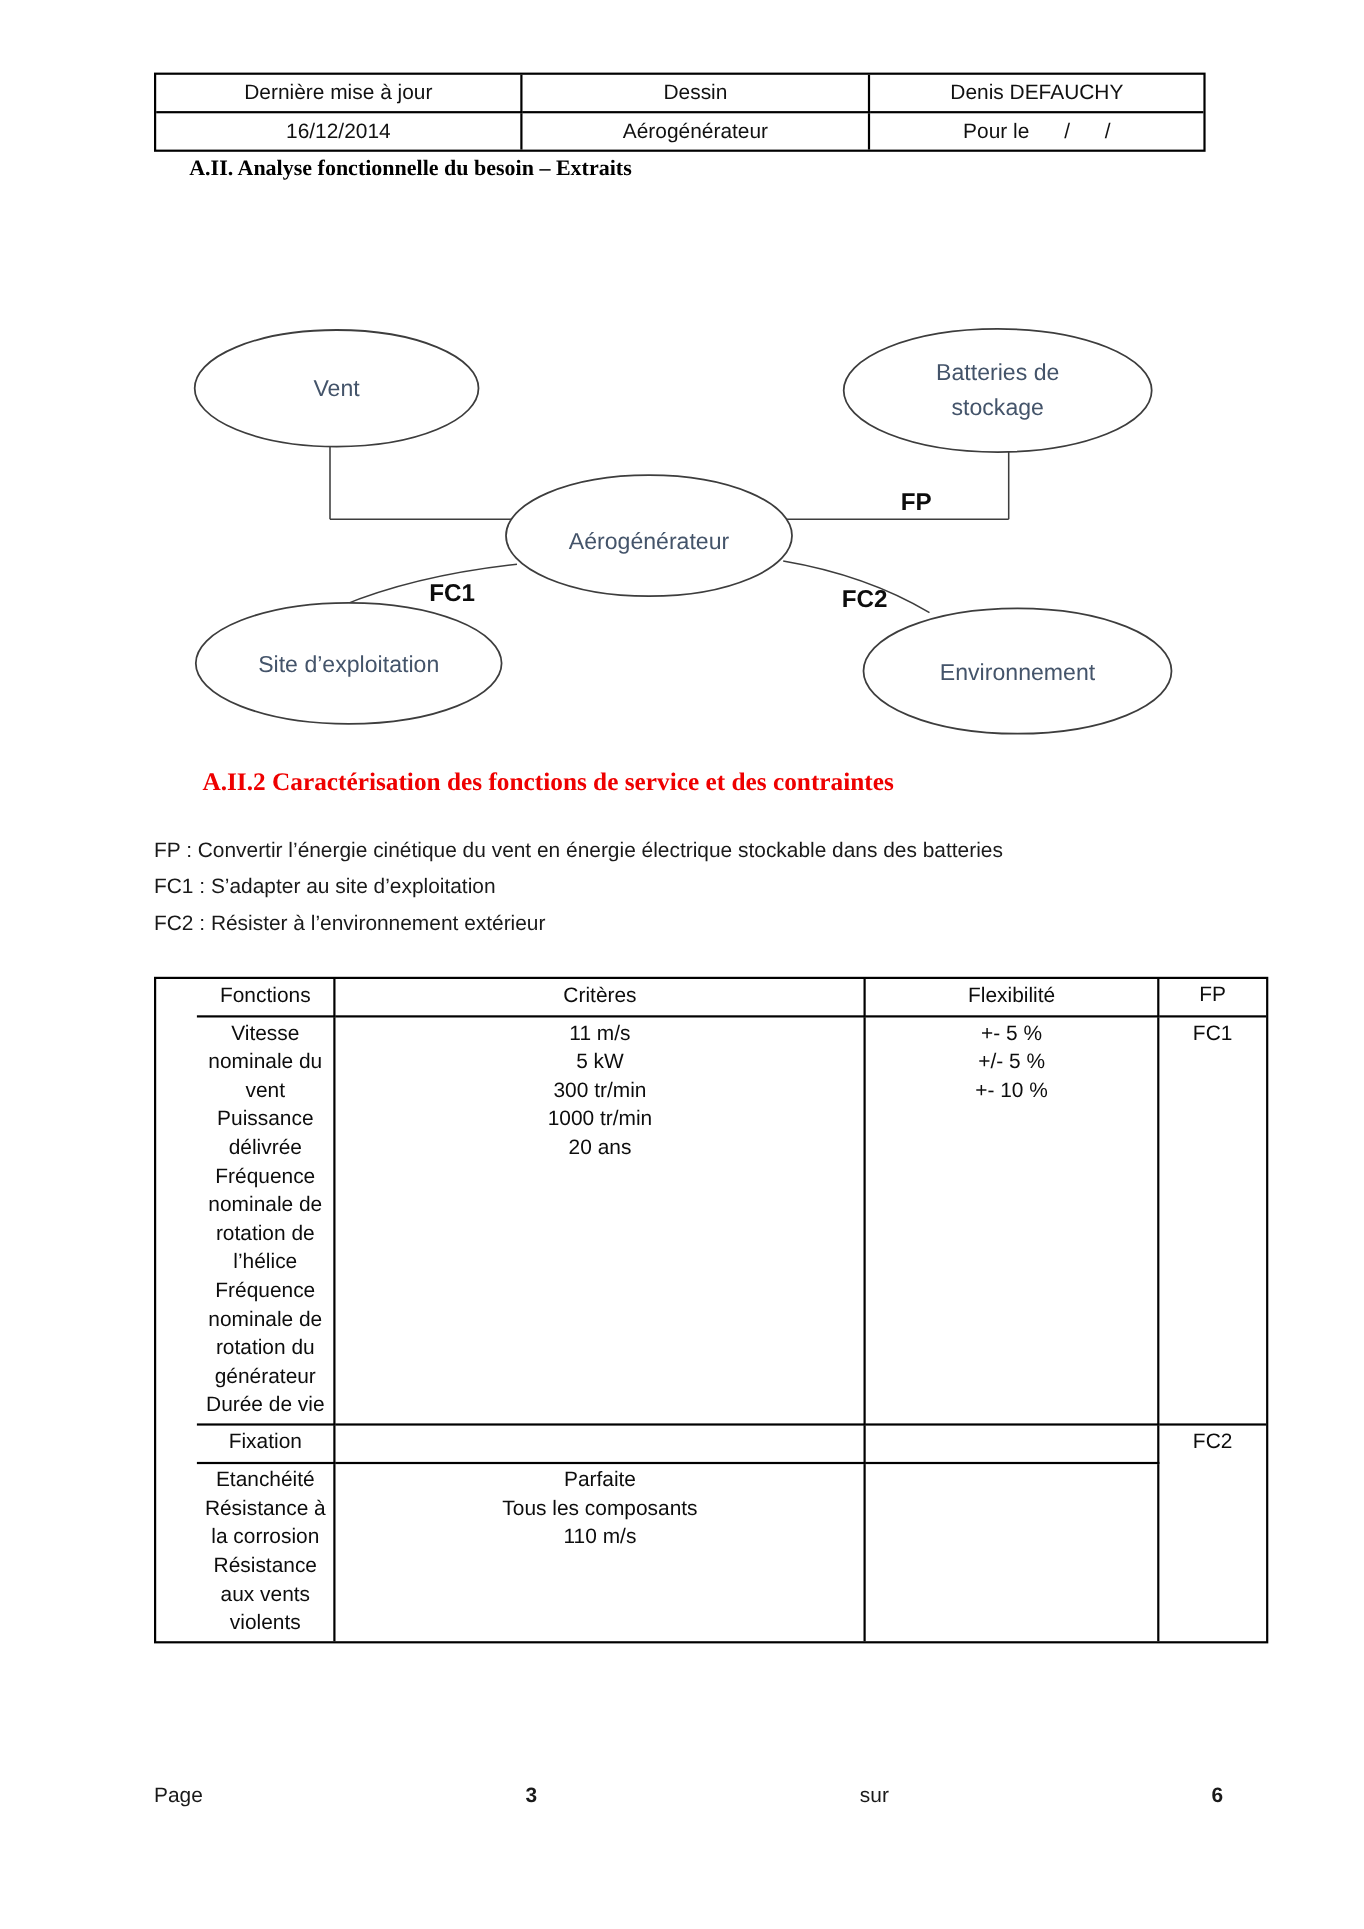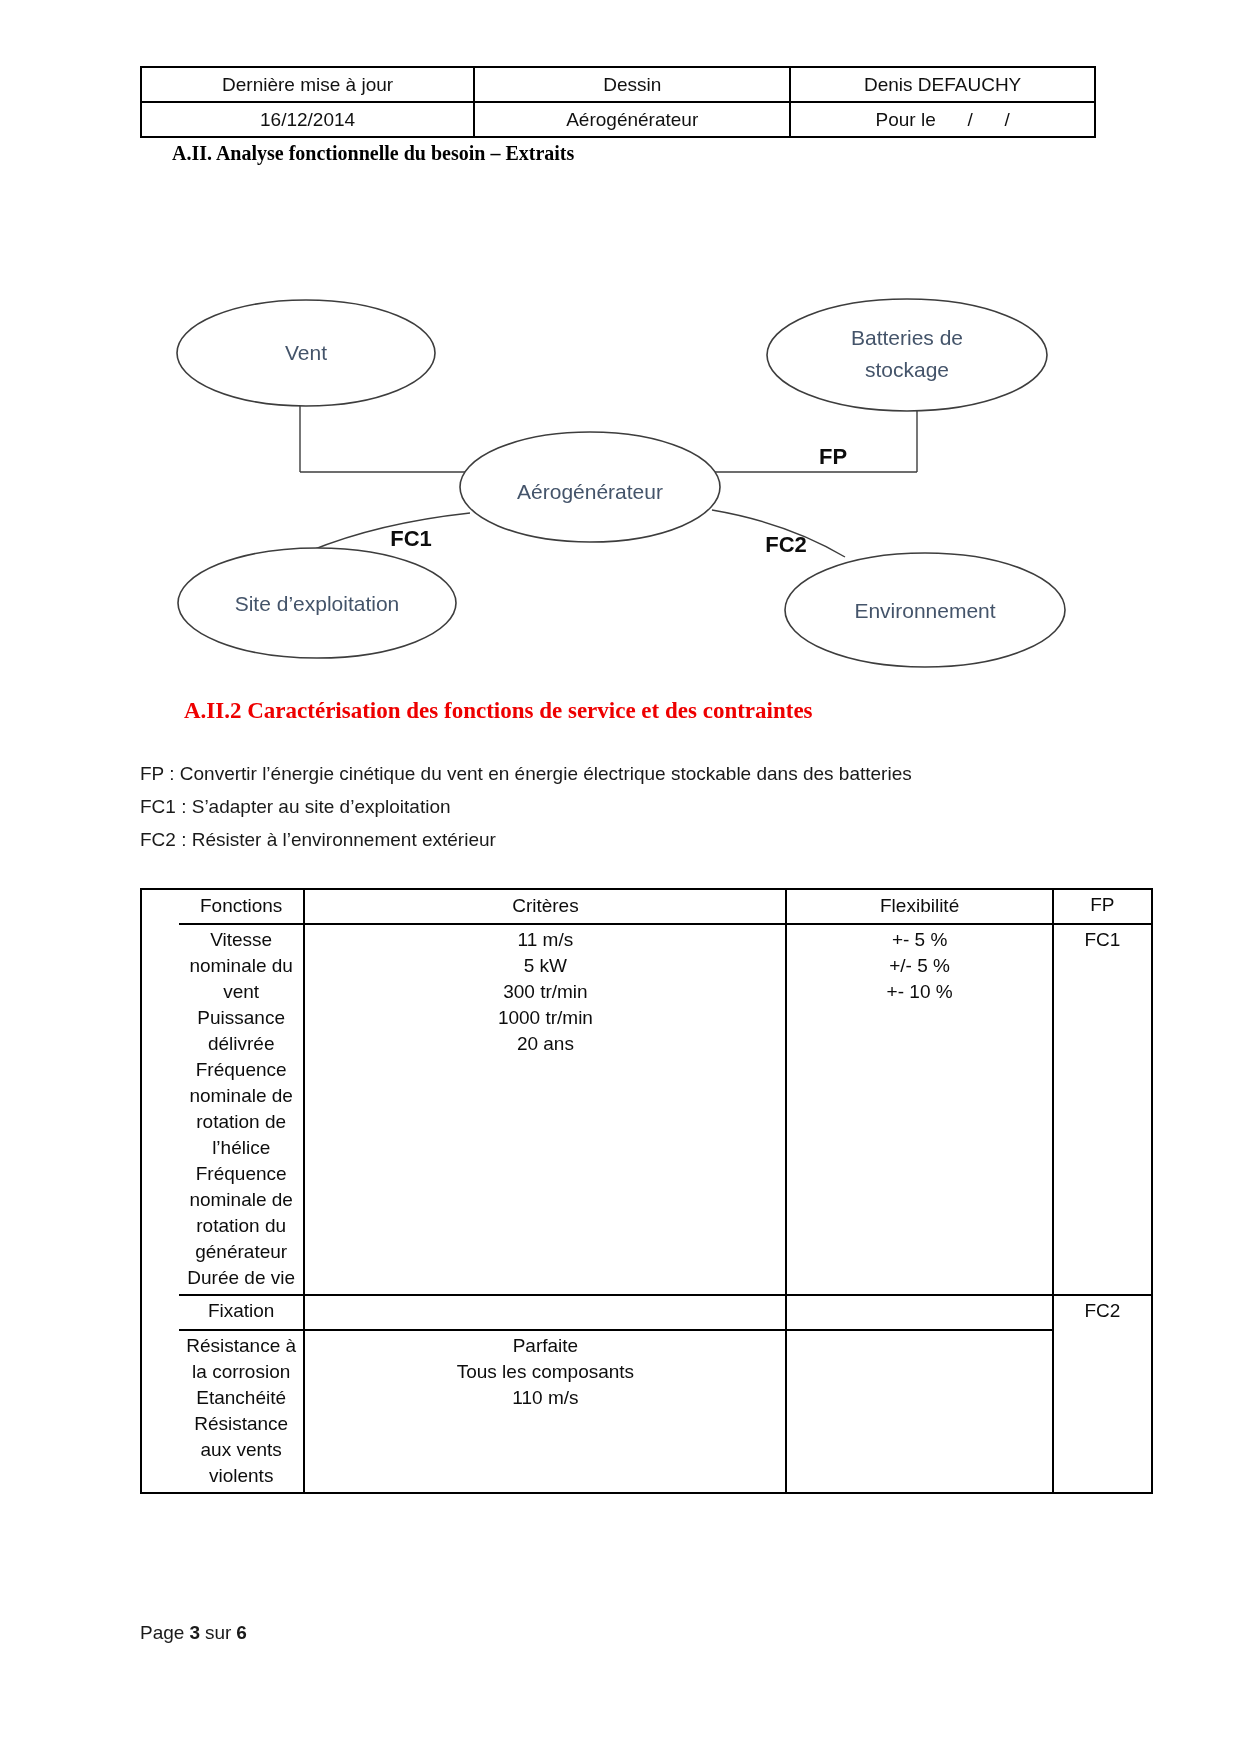--- a/index.html
+++ b/index.html
@@ -54,21 +54,21 @@
     border-right:2px solid #000; border-bottom:2px solid #000;
     padding:2px 4px 3px; line-height:26px; min-height:28px;
   }
   .ctable .cell:nth-child(4n){border-right:none;}
   .ctable .cell:nth-last-child(-n+4){border-bottom:none;}
   .ctable .hcell{line-height:29px; padding:1px 4px 2px;}
   .cline{min-height:26px;}
   
   .footer{
     position:absolute; left:140px; top:1622px; width:972px;
-    display:flex; justify-content:flex-start; gap:5px; font-size:19px; color:#1a1a1a;
+    display:flex; justify-content:space-between; gap:5px; font-size:19px; color:#1a1a1a;
   }
   .footer .bold{font-weight:700;}
 </style>
 </head>
 <body>
 
 <div class="page">
 
   <div class="mtable">
     <div class="mcell">Dernière mise à jour</div>
@@ -150,22 +150,22 @@
     <div class="cell">
       <div class="cline">Fixation</div>
     </div>
     <div class="cell"></div>
     <div class="cell"></div>
 
     <div class="cell">
       <div class="cline">FC2</div>
     </div>
     <div class="cell">
+      <div class="cline">Etanchéité</div>
       <div class="cline">Résistance à la corrosion</div>
-      <div class="cline">Etanchéité</div>
       <div class="cline">Résistance aux vents violents</div>
     </div>
     <div class="cell">
       <div class="cline">Parfaite</div>
       <div class="cline">Tous les composants</div>
       <div class="cline">110 m/s</div>
     </div>
     <div class="cell"></div>
   </div>
 

